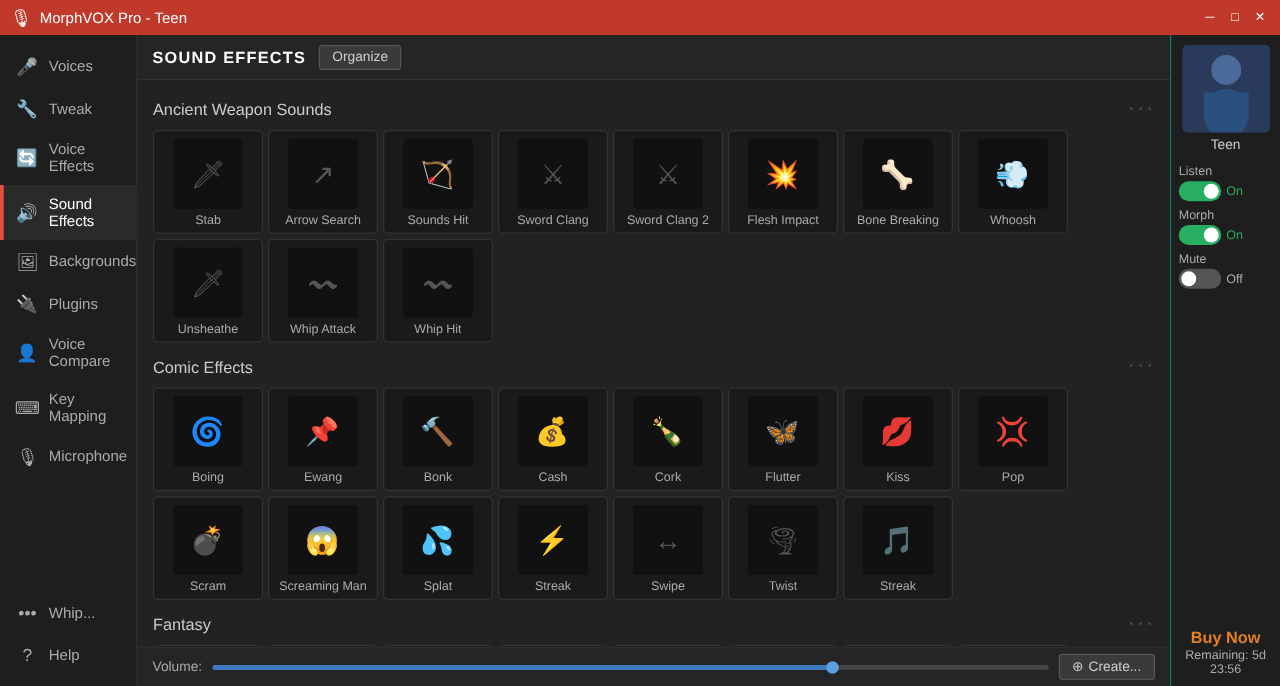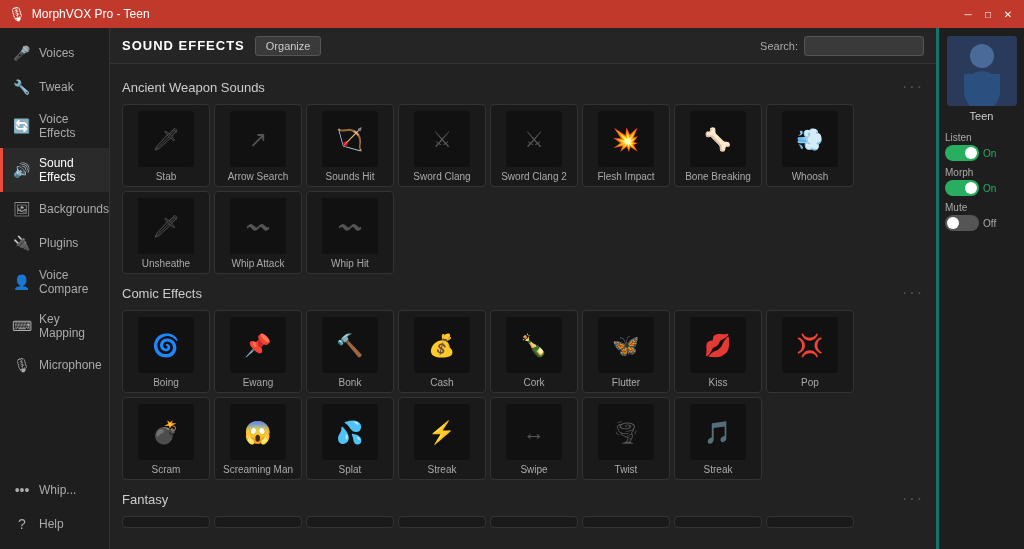--- a/index.html
+++ b/index.html
@@ -255,21 +255,21 @@
       cursor: pointer;
       display: flex;
       align-items: center;
       gap: 4px;
     }
 
     
     #right-panel {
       width: 88px;
       background: #1e1e1e;
-      border-left: 3px solid #0f766e;
+      border-left: 1px solid #0f766e;
       display: flex;
       flex-direction: column;
       align-items: center;
       padding: 8px 6px;
       flex-shrink: 0;
     }
     #avatar-container {
       width: 70px;
       height: 70px;
       border-radius: 4px;
@@ -411,24 +411,20 @@
         <span>Help</span>
       </div>
     </div>
   </div>
 
   <div id="content-area">
 
     <div id="topbar">
       <span id="topbar-title">SOUND EFFECTS</span>
       <button id="organize-btn">Organize</button>
-      <div id="search-area">
-        <span>Search:</span>
-        <input id="search-input" type="text" style="background: rgb(58, 58, 58); border: 1px solid rgb(85, 85, 85); color: rgb(204, 204, 204); font-size: 11px; padding: 3px 8px; border-radius: 3px; width: 120px;">
-      </div>
     </div>
 
     <div id="sfx-scroll">
 
     <div>
           <div class="section-header">
     <span class="section-title">Ancient Weapon Sounds</span>
     <span class="section-dots">···</span>
   </div>
           <div class="sfx-grid">
@@ -711,20 +707,31 @@
       
     </div>
             <div class="sfx-item">
       
       
     </div>
           </div>
         </div>
       </div>
 
+    <div id="bottombar">
+      <span id="volume-label">Volume:</span>
+      <div id="volume-slider">
+        <div id="volume-fill"></div>
+        <div id="volume-thumb"></div>
+      </div>
+      <button id="create-btn">
+        <span>⊕</span>
+        <span>Create...</span>
+      </button>
+    </div>
   </div>
 
   <div id="right-panel">
     <div id="avatar-container">
 
       <svg width="70" height="70" viewBox="0 0 70 70">
         <rect width="70" height="70" fill="#2a3a5a"></rect>
 
         <circle cx="35" cy="20" r="12" fill="#4a6a9a"></circle>
         <ellipse cx="35" cy="55" rx="18" ry="20" fill="#2a5080"></ellipse>
@@ -759,15 +766,19 @@
         <div class="toggle-label">Mute</div>
         <div class="toggle-switch">
           <div class="toggle-track off">
             <div class="toggle-knob"></div>
           </div>
           <span class="toggle-text off">Off</span>
         </div>
       </div>
     </div>
 
+    <div id="buy-now-area">
+      <div id="buy-now-btn">Buy Now</div>
+      <div id="remaining-text">Remaining: 5d 23:56</div>
+    </div>
   </div>
 
 </div>
 
 </body></html>

